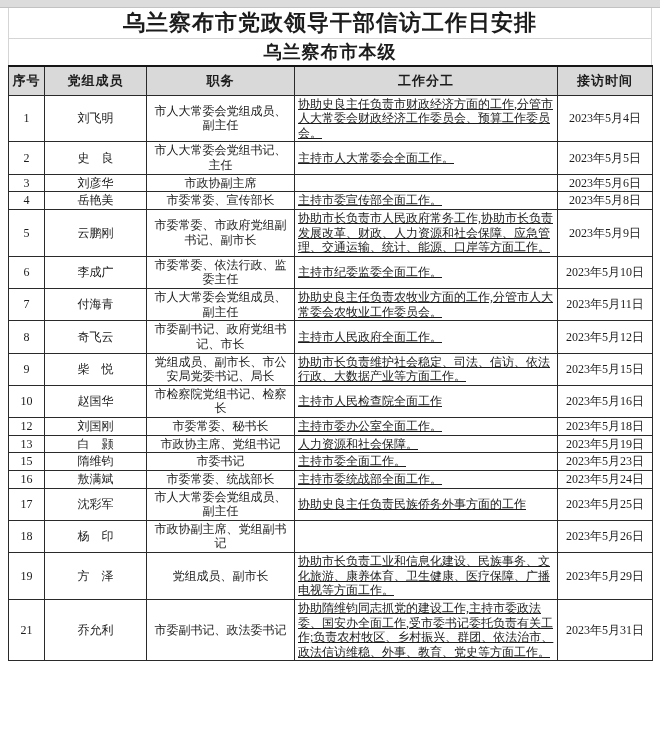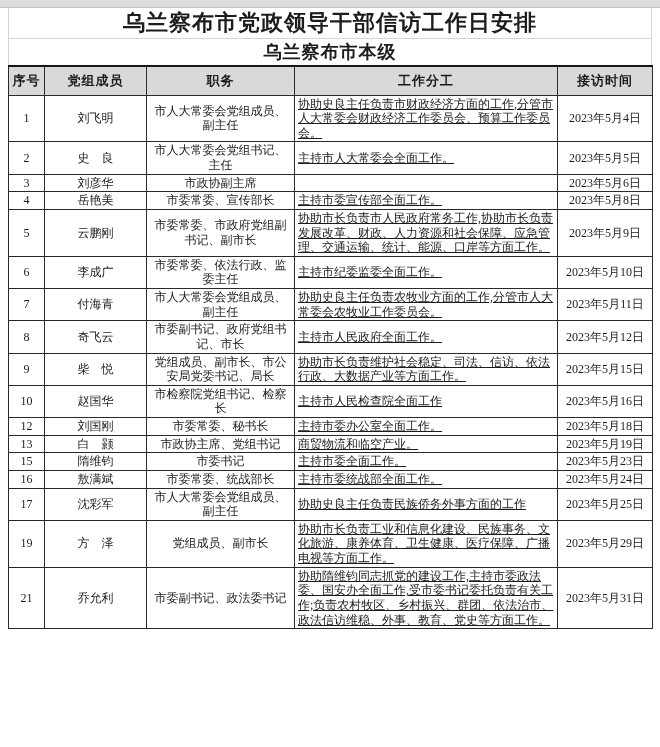--- a/index.html
+++ b/index.html
@@ -182,21 +182,21 @@
             <td class="cell-center">12</td>
             <td class="cell-center">刘国刚</td>
             <td class="cell-center">市委常委、秘书长</td>
             <td class="cell-left">主持市委办公室全面工作。</td>
             <td class="cell-center">2023年5月18日</td>
           </tr>
           <tr>
             <td class="cell-center">13</td>
             <td class="cell-center">白　颢</td>
             <td class="cell-center">市政协主席、党组书记</td>
-            <td class="cell-left">商贸物流和临空产业。</td>
+            <td class="cell-left">人力资源和社会保障。</td>
             <td class="cell-center">2023年5月19日</td>
           </tr>
           <tr>
             <td class="cell-center">15</td>
             <td class="cell-center">隋维钧</td>
             <td class="cell-center">市委书记</td>
             <td class="cell-left">主持市委全面工作。</td>
             <td class="cell-center">2023年5月23日</td>
           </tr>
           <tr>
@@ -207,20 +207,27 @@
             <td class="cell-center">2023年5月24日</td>
           </tr>
           <tr>
             <td class="cell-center">17</td>
             <td class="cell-center">沈彩军</td>
             <td class="cell-center">市人大常委会党组成员、副主任</td>
             <td class="cell-left">协助史良主任负责民族侨务外事方面的工作</td>
             <td class="cell-center">2023年5月25日</td>
           </tr>
           <tr>
+            <td class="cell-center">18</td>
+            <td class="cell-center">杨　印</td>
+            <td class="cell-center">市政协副主席、党组副书记</td>
+            <td class="cell-left"></td>
+            <td class="cell-center">2023年5月26日</td>
+          </tr>
+          <tr>
             <td class="cell-center">19</td>
             <td class="cell-center">方　泽</td>
             <td class="cell-center">党组成员、副市长</td>
             <td class="cell-left">协助市长负责工业和信息化建设、民族事务、文化旅游、康养体育、卫生健康、医疗保障、广播电视等方面工作。</td>
             <td class="cell-center">2023年5月29日</td>
           </tr>
           <tr>
             <td class="cell-center">21</td>
             <td class="cell-center">乔允利</td>
             <td class="cell-center">市委副书记、政法委书记</td>

